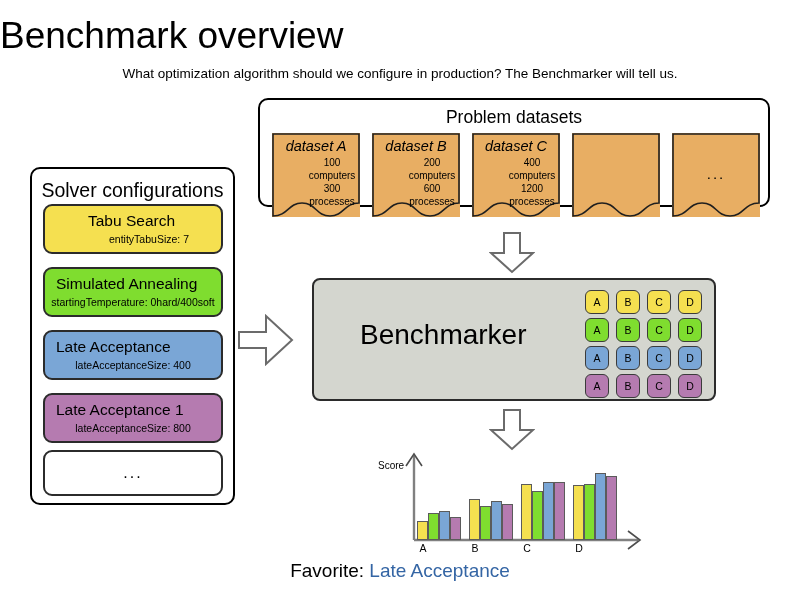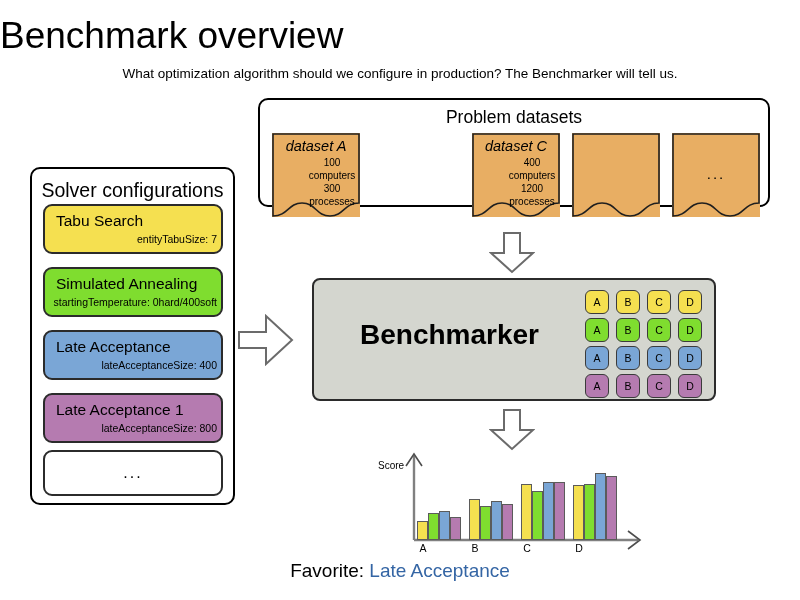--- a/index.html
+++ b/index.html
@@ -73,21 +73,21 @@
     padding: 5px 0 0 0;
   }
   .config-card .cfg-name {
     font-size: 15.5px;
     line-height: 20px;
     padding-left: 11px;
   }
   .config-card .cfg-param {
     font-size: 10.5px;
     line-height: 14px;
-    text-align: right;
+    text-align: center;
     padding: 1px 4px 5px 4px;
   }
   .config-card.more {
     border-color: #2b2b2b;
     background: #ffffff;
     height: 46px;
     display: flex;
     align-items: center;
     justify-content: center;
     padding: 0;
@@ -158,21 +158,20 @@
     border: 2px solid #2b2b2b;
     border-radius: 8px;
     box-sizing: border-box;
   }
   #benchmarker-label {
     position: absolute;
     left: 46px;
     top: 38px;
     font-size: 28px;
     line-height: 34px;
-    font-weight: bold;
   }
   #chip-grid {
     position: absolute;
     right: 12px;
     top: 10px;
     display: grid;
     grid-template-columns: repeat(4, 24px);
     grid-template-rows: repeat(4, 24px);
     gap: 4px 7px;
   }
@@ -237,21 +236,21 @@
 </style>
 </head>
 <body>
 
 <div id="page-title">Benchmark overview</div>
 <div id="page-subtitle">What optimization algorithm should we configure in production? The Benchmarker will tell us.</div>
 
 <div id="solver-panel" class="panel">
   <div class="panel-title">Solver configurations</div>
 
-  <div class="config-card" id="cfg-0" style="background: rgb(245, 224, 80); top: 35px; height: 50px;">
+  <div class="config-card" id="cfg-0" style="background: rgb(245, 224, 80); top: 35px; height: 50px; padding-left: 32px;">
     <div class="cfg-name">Tabu Search</div>
     <div class="cfg-param">entityTabuSize: 7</div>
   </div>
 
   <div class="config-card" id="cfg-1" style="background: rgb(127, 221, 47); top: 98px; height: 50px;">
     <div class="cfg-name">Simulated Annealing</div>
     <div class="cfg-param">startingTemperature: 0hard/400soft</div>
   </div>
 
   <div class="config-card" id="cfg-2" style="background: rgb(122, 166, 214); top: 161px; height: 50px;">
@@ -276,20 +275,30 @@
     <svg class="ds-shape" viewBox="0 0 88 84" preserveAspectRatio="none">
       <path d="M1,1 L87,1 L87,70 C72,70 72,83 58,83 C44,83 44,70 30,70 C16,70 16,83 1,83 Z" fill="#e8ae63" stroke="#1f1f1f" stroke-width="1.6"></path>
     </svg>
     <div class="ds-content">
       <div class="ds-name">dataset A</div>
       <div class="ds-line">100 computers</div>
       <div class="ds-line">300 processes</div>
     </div>
   </div>
 
+  <div class="dataset-card" id="ds-1" style="left:112px">
+    <svg class="ds-shape" viewBox="0 0 88 84" preserveAspectRatio="none">
+      <path d="M1,1 L87,1 L87,70 C72,70 72,83 58,83 C44,83 44,70 30,70 C16,70 16,83 1,83 Z" fill="#e8ae63" stroke="#1f1f1f" stroke-width="1.6"></path>
+    </svg>
+    <div class="ds-content">
+      <div class="ds-name">dataset B</div>
+      <div class="ds-line">200 computers</div>
+      <div class="ds-line">600 processes</div>
+    </div>
+  </div>
 
   <div class="dataset-card" id="ds-2" style="left:212px">
     <svg class="ds-shape" viewBox="0 0 88 84" preserveAspectRatio="none">
       <path d="M1,1 L87,1 L87,70 C72,70 72,83 58,83 C44,83 44,70 30,70 C16,70 16,83 1,83 Z" fill="#e8ae63" stroke="#1f1f1f" stroke-width="1.6"></path>
     </svg>
     <div class="ds-content">
       <div class="ds-name">dataset C</div>
       <div class="ds-line">400 computers</div>
       <div class="ds-line">1200 processes</div>
     </div>

